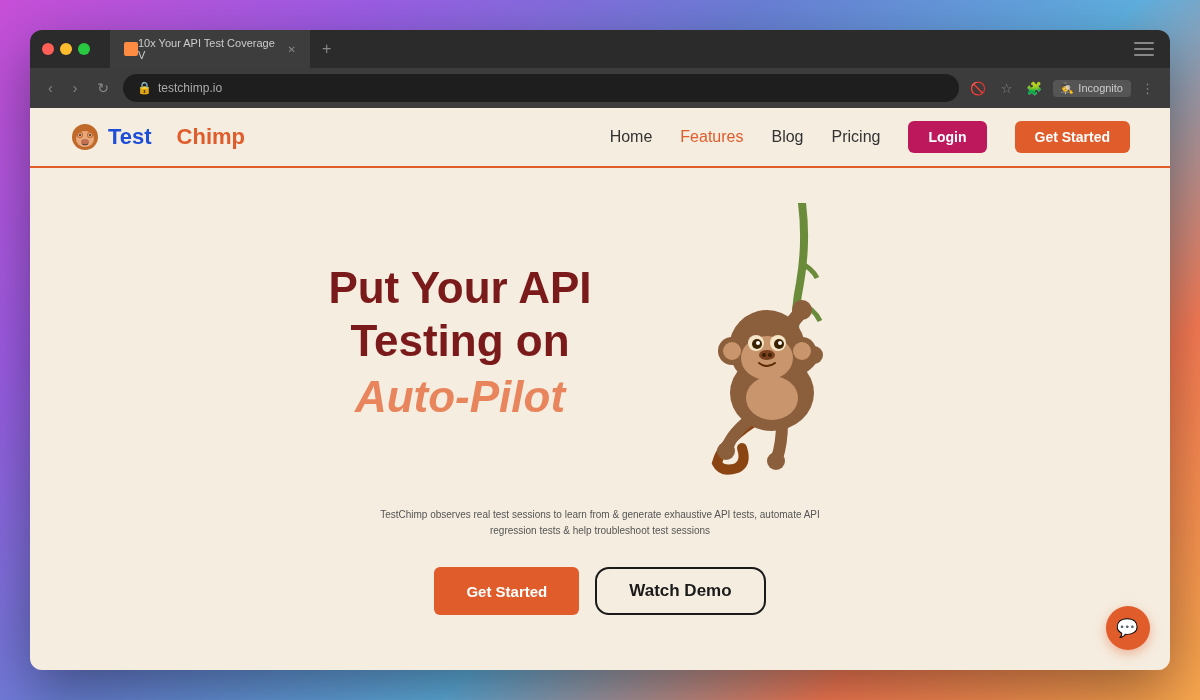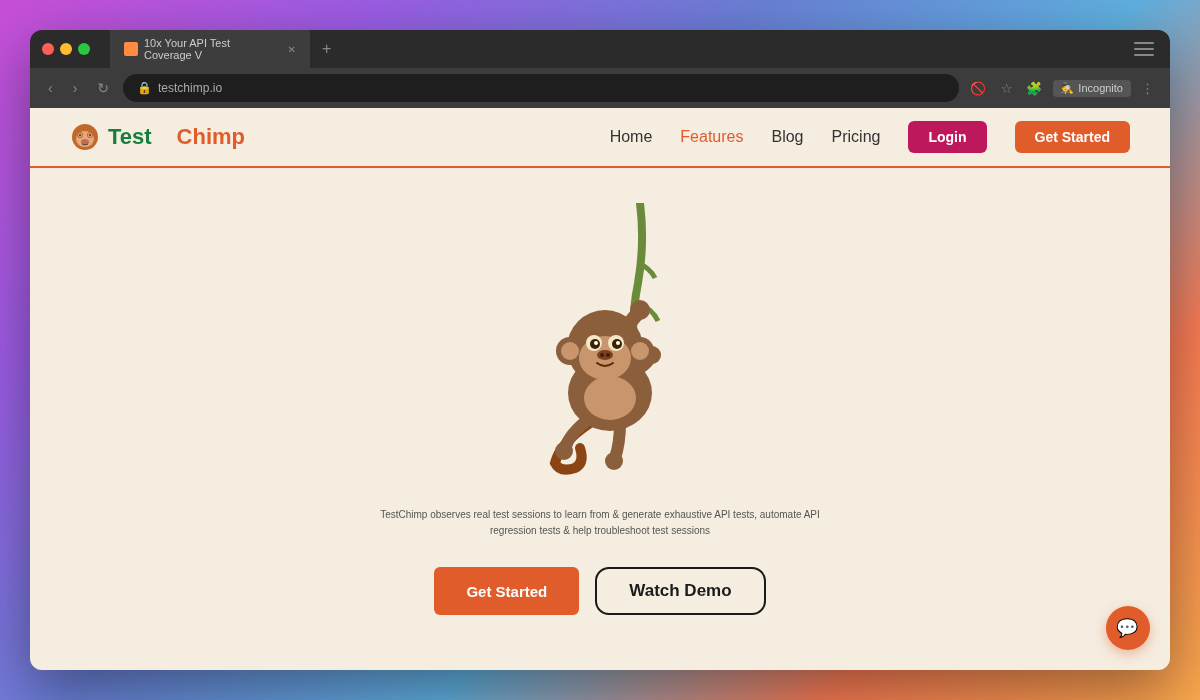--- a/index.html
+++ b/index.html
@@ -59,21 +59,21 @@
     }
 
     .browser-tab {
       background: #3d3d3d;
       border-radius: 8px 8px 0 0;
       padding: 19px 14px;
       font-size: 11px;
       color: #ccc;
       display: flex;
       align-items: center;
-      gap: 6px;
+      gap: 0;
       max-width: 200px;
     }
 
     .tab-favicon {
       width: 14px;
       height: 14px;
       background: #ff8c42;
       border-radius: 2px;
       flex-shrink: 0;
     }
@@ -190,21 +190,21 @@
       height: 30px;
     }
 
     .logo-text {
       font-size: 22px;
       font-weight: 700;
       color: #1a1a1a;
     }
 
     .logo-text span {
-      color: #15803d;
+      color: #1d4ed8;
     }
 
     .nav-links {
       display: flex;
       align-items: center;
       gap: 28px;
     }
 
     .nav-link {
       font-size: 16px;
@@ -420,20 +420,27 @@
         <a class="nav-link" href="#">Blog</a>
         <a class="nav-link" href="#">Pricing</a>
         <button class="nav-login-btn">Login</button>
         <button class="nav-get-started-btn">Get Started</button>
       </div>
     </nav>
 
     <div class="hero-section">
       <div class="hero-content">
 
+        <div class="hero-text-block">
+          <div class="hero-title">
+            <span>Put Your API</span><br>
+            <span>Testing on</span>
+          </div>
+          <div class="hero-title-accent">Auto-Pilot</div>
+        </div>
 
         <div class="monkey-illustration">
           <svg viewBox="0 0 220 280" xmlns="http://www.w3.org/2000/svg" width="220" height="280">
 
             <path d="M 150 0 Q 155 40 148 80 Q 140 120 145 160" stroke="#6a8c3a" stroke-width="8" fill="none" stroke-linecap="round"></path>
             <path d="M 148 60 Q 160 65 165 75" stroke="#6a8c3a" stroke-width="5" fill="none"></path>
             <path d="M 147 100 Q 162 105 168 118" stroke="#6a8c3a" stroke-width="5" fill="none"></path>
 
             <path d="M 100 220 Q 70 240 65 260 Q 70 270 85 265 Q 95 260 90 245" stroke="#8B4513" stroke-width="10" fill="none" stroke-linecap="round"></path>
 

